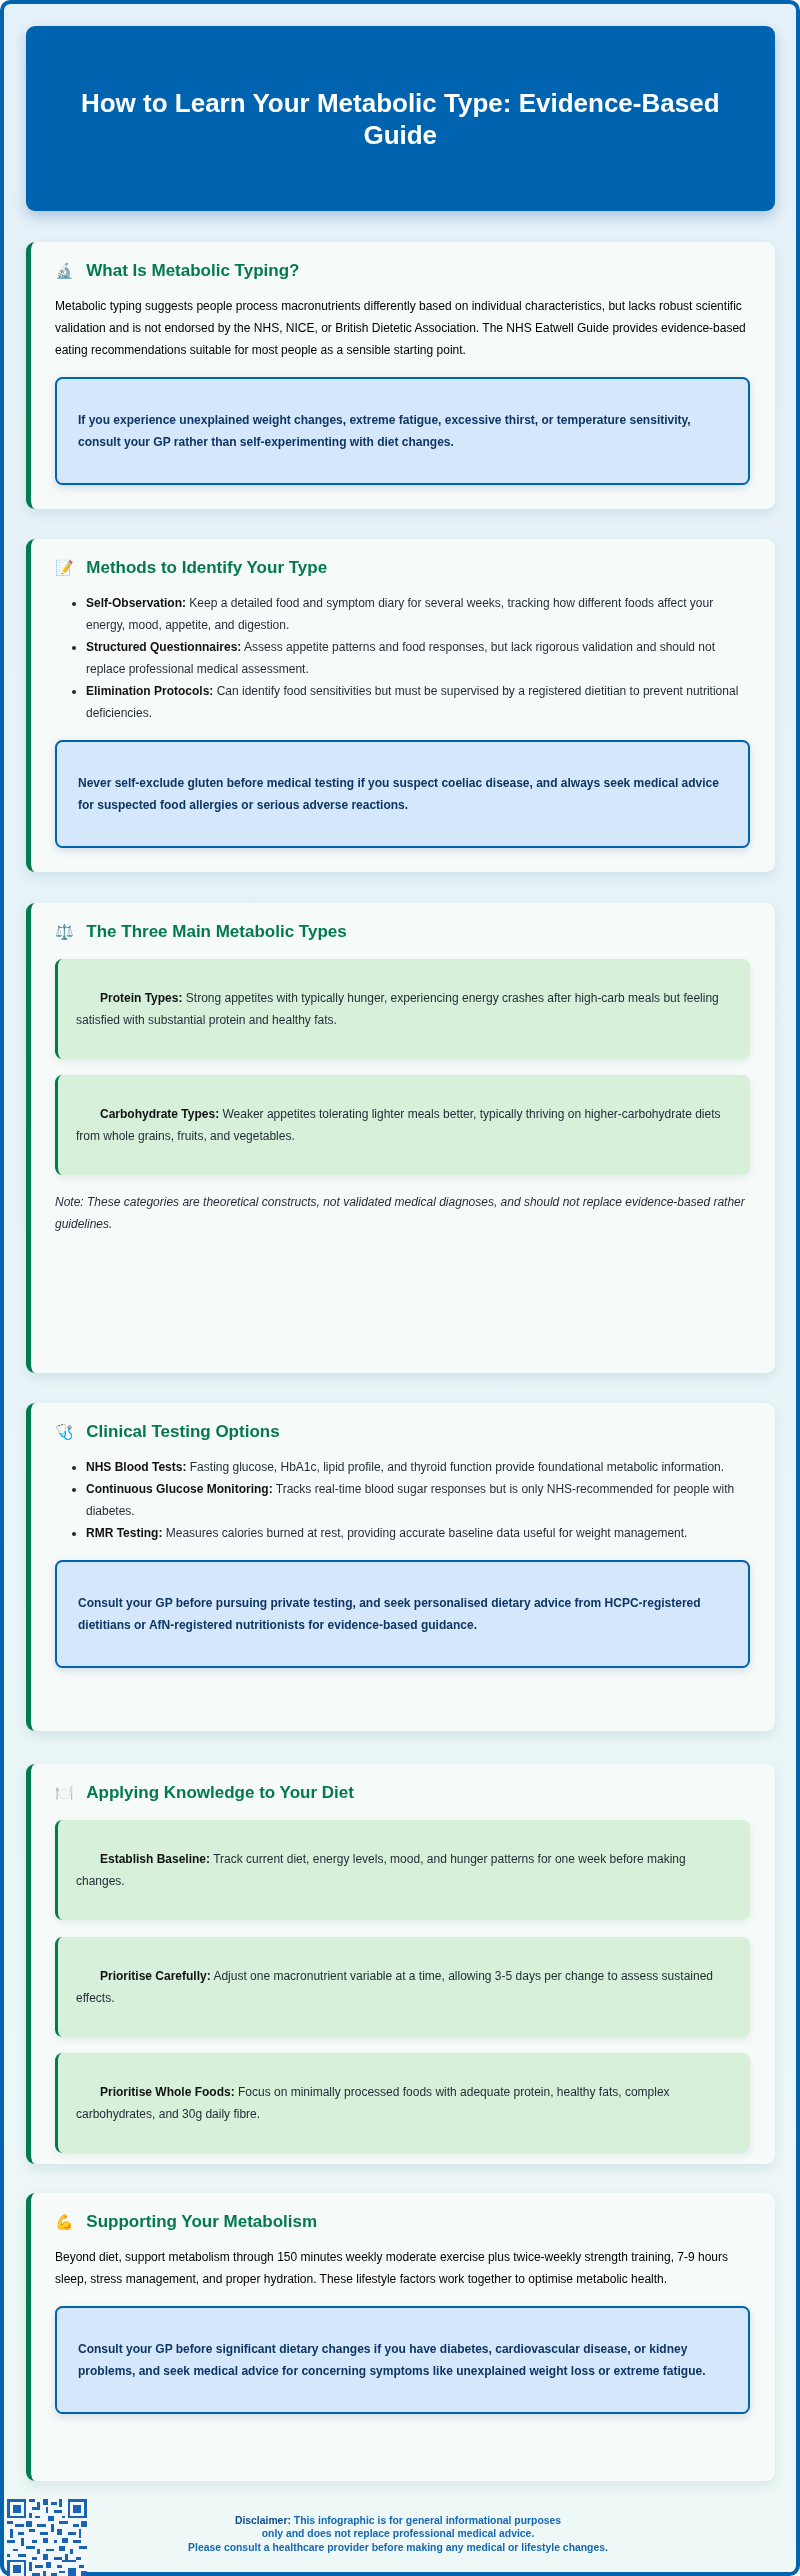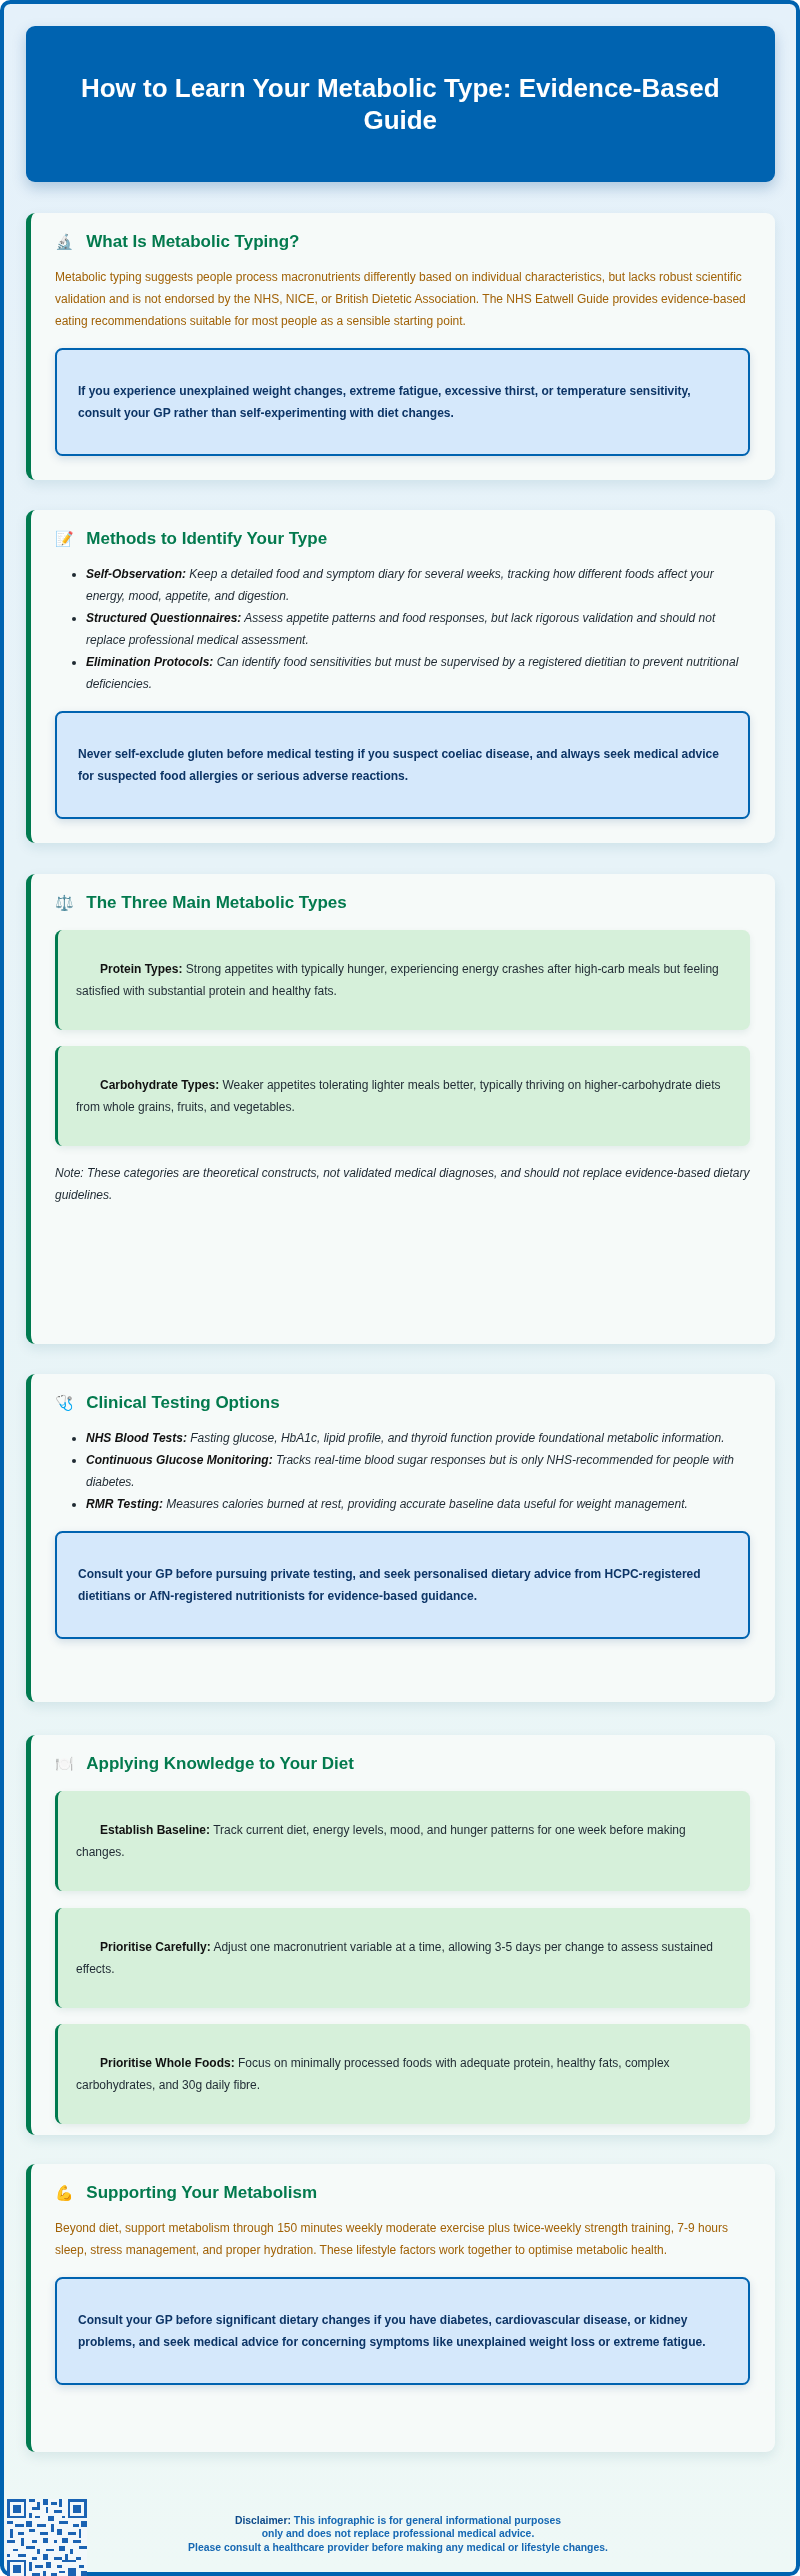--- a/index.html
+++ b/index.html
@@ -15,21 +15,21 @@
     box-sizing: border-box;
     width: 800px;
     height: 2576px;
     border: 4.5px solid #0063b0;
     border-radius: 10.4px;
     background: linear-gradient(180deg, #e5f1fa 0%, #e8f4f7 50%, #eef8f6 100%);
     padding: 22px 21.5px 0 22px;
   }
   .header {
     box-sizing: border-box;
-    height: 156px;
+    height: 185px;
     background: #0063b0;
     border-radius: 9px;
     box-shadow: 0 6px 13.4px rgba(0, 70, 140, 0.25);
     display: flex;
     align-items: center;
     justify-content: center;
     text-align: center;
     padding: 0 30px;
   }
   .header h1 {
@@ -62,28 +62,27 @@
     display: inline-block;
     width: 19.3px;
     font-size: 15px;
     margin-right: 12px;
     text-align: center;
   }
   .section p.body {
     margin: 0;
     font-size: 12px;
     line-height: 22px;
-    color: #a16207;
+    color: #000000;
   }
   ul.list {
     margin: 0;
     padding-left: 31px;
     font-size: 12px;
     line-height: 22px;
-    font-style: italic;
   }
   ul.list li { margin: 0; padding-left: 0; }
   ul.list li b { color: #111; }
   .callout {
     box-sizing: border-box;
     background: #d5e8fb;
     border: 2.2px solid #0063b0;
     border-radius: 7.4px;
     box-shadow: 0 3px 9px rgba(0, 60, 120, 0.15);
     padding: 30px 21px 30px 21px;
@@ -173,21 +172,21 @@
     <div class="callout">Never self-exclude gluten before medical testing if you suspect coeliac disease, and always seek medical advice for suspected food allergies or serious adverse reactions.</div>
   </section>
 
   <section class="section" style="height:470px;">
     <h2 style="margin-bottom:16.3px;">
       <span class="icon">⚖️</span>
       <span>The Three Main Metabolic Types</span>
     </h2>
     <div class="card"><b>Protein Types:</b><span> Strong appetites with typically hunger, experiencing energy crashes after high-carb meals but feeling satisfied with substantial protein and healthy fats.</span></div>
     <div class="card"><b>Carbohydrate Types:</b><span> Weaker appetites tolerating lighter meals better, typically thriving on higher-carbohydrate diets from whole grains, fruits, and vegetables.</span></div>
-    <p class="note">Note: These categories are theoretical constructs, not validated medical diagnoses, and should not replace evidence-based dietary guidelines.</p>
+    <p class="note">Note: These categories are theoretical constructs, not validated medical diagnoses, and should not replace evidence-based rather guidelines.</p>
   </section>
 
   <section class="section" style="height:328px;">
     <h2>
       <span class="icon">🩺</span>
       <span>Clinical Testing Options</span>
     </h2>
     <ul class="list">
       <li><b>NHS Blood Tests:</b><span> Fasting glucose, HbA1c, lipid profile, and thyroid function provide foundational metabolic information.</span></li>
       <li><b>Continuous Glucose Monitoring:</b><span> Tracks real-time blood sugar responses but is only NHS-recommended for people with diabetes.</span></li>

